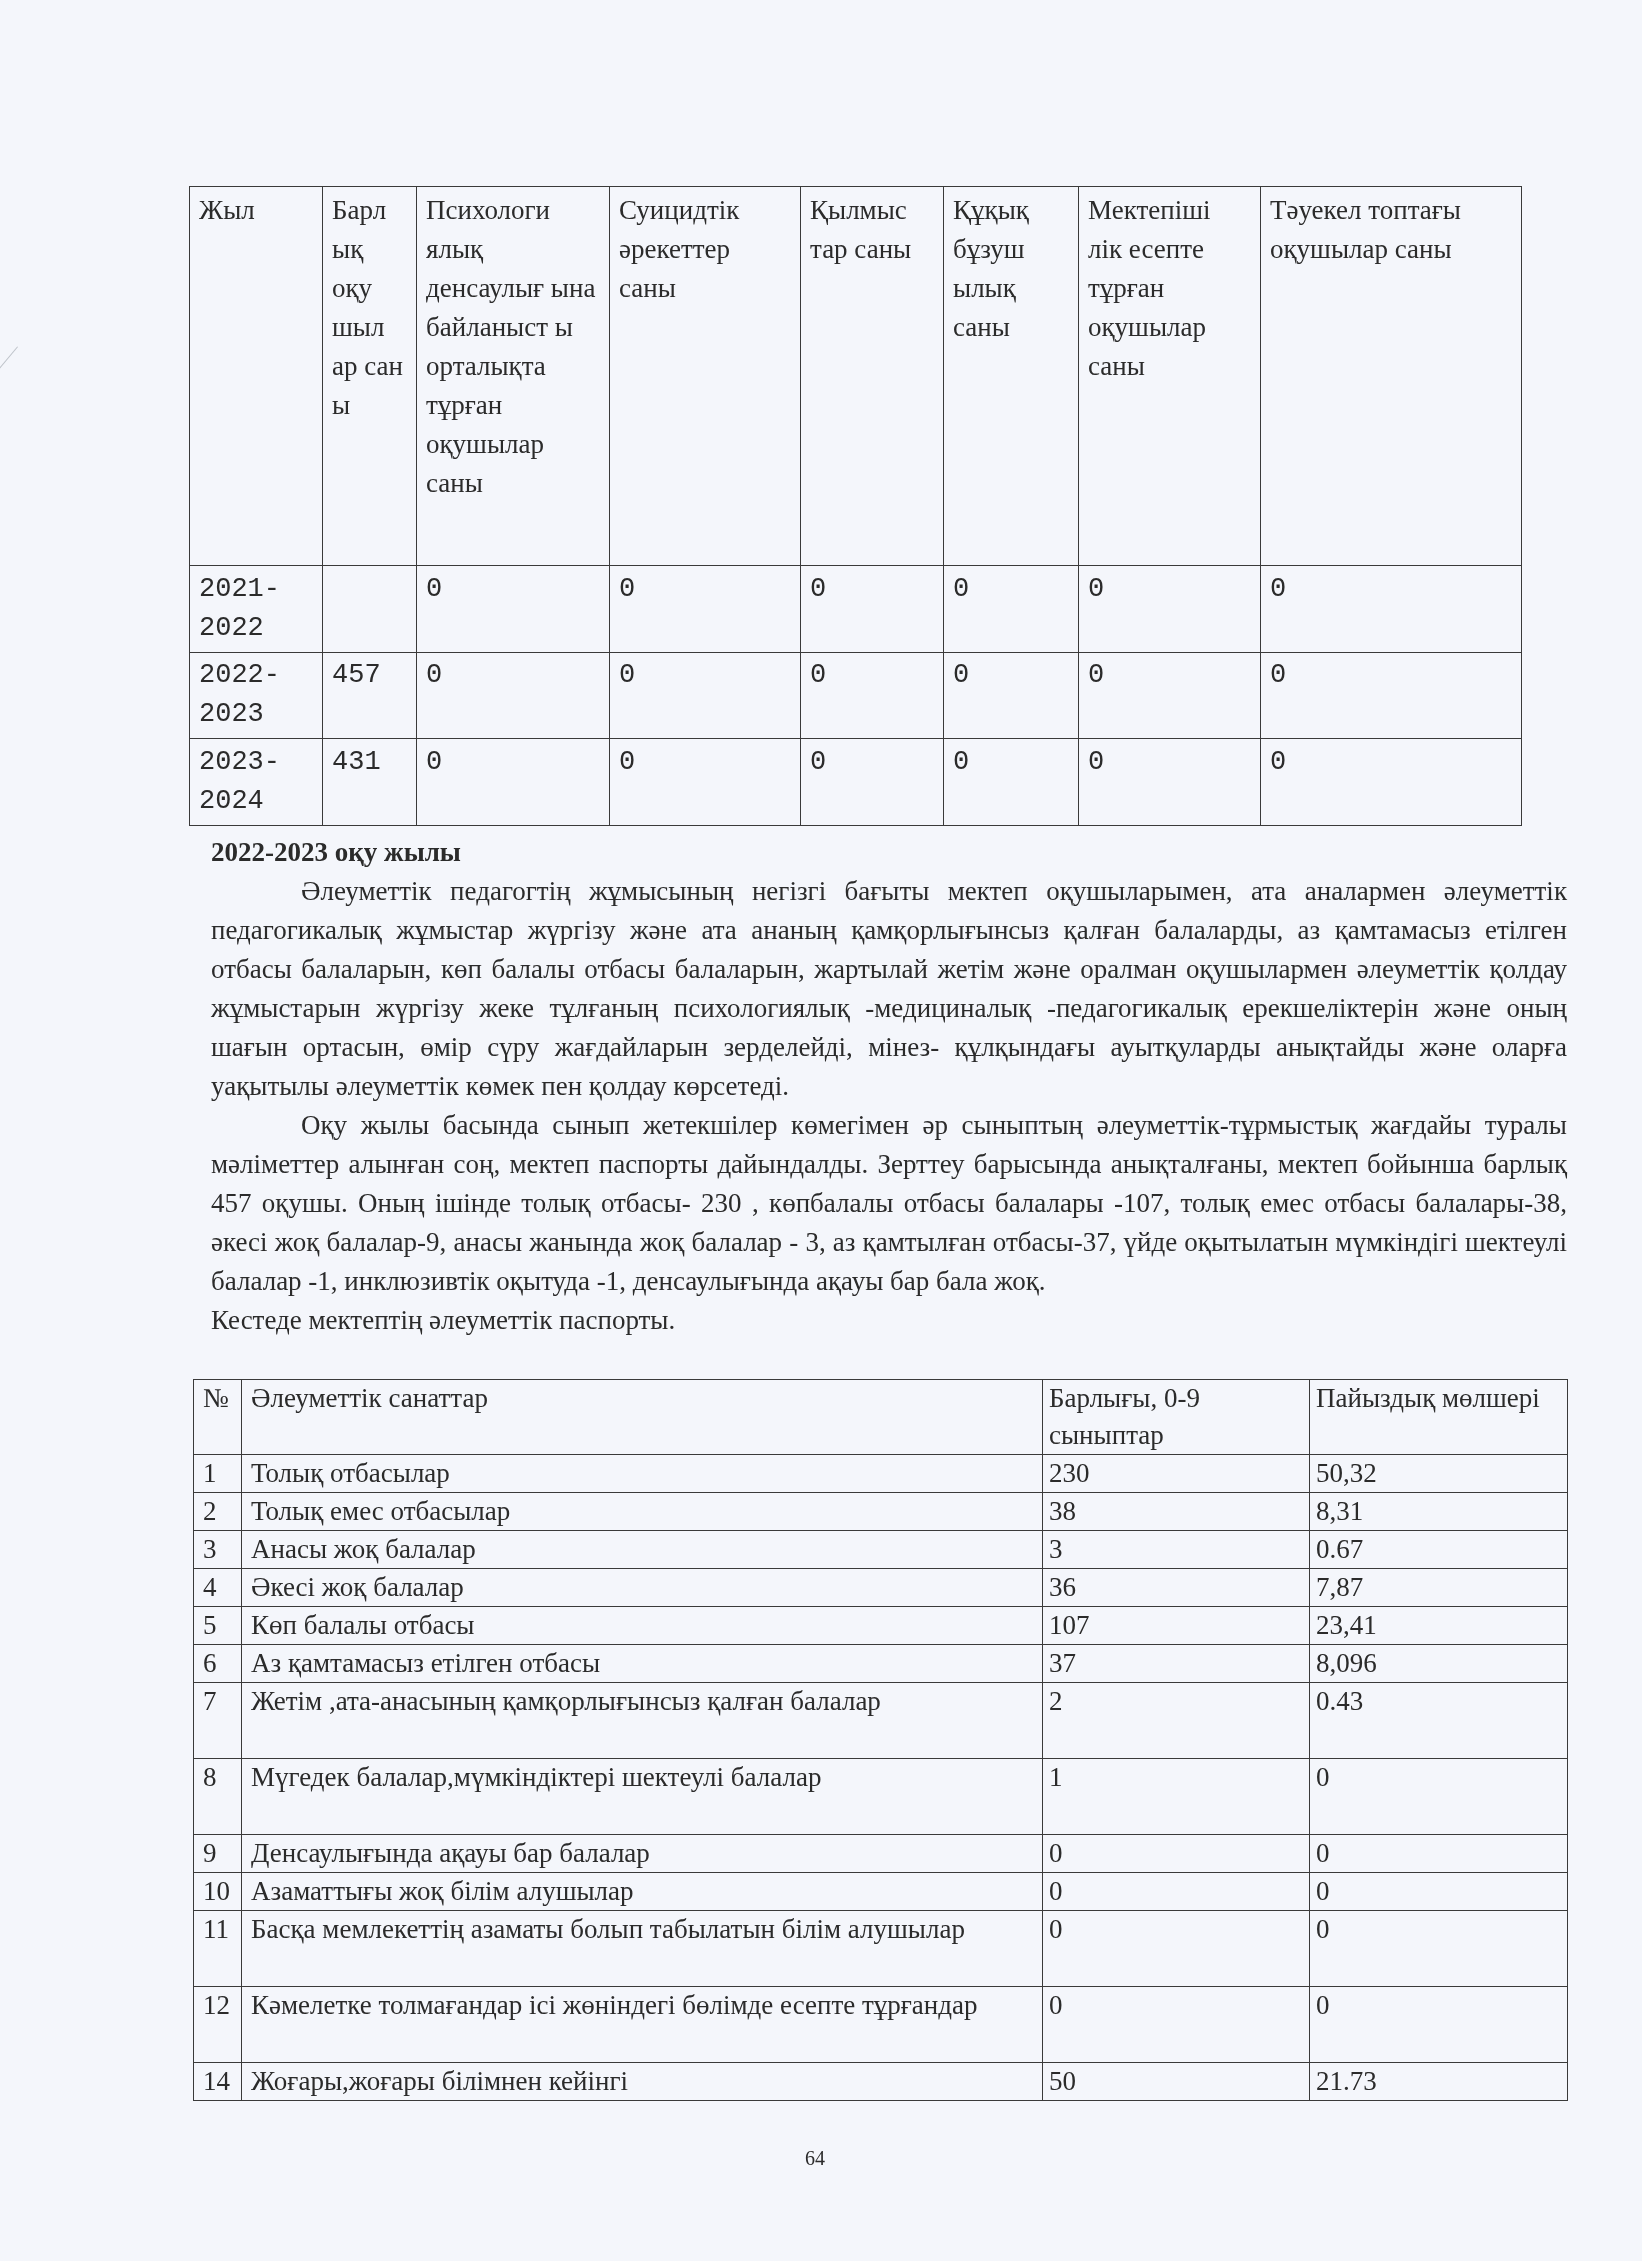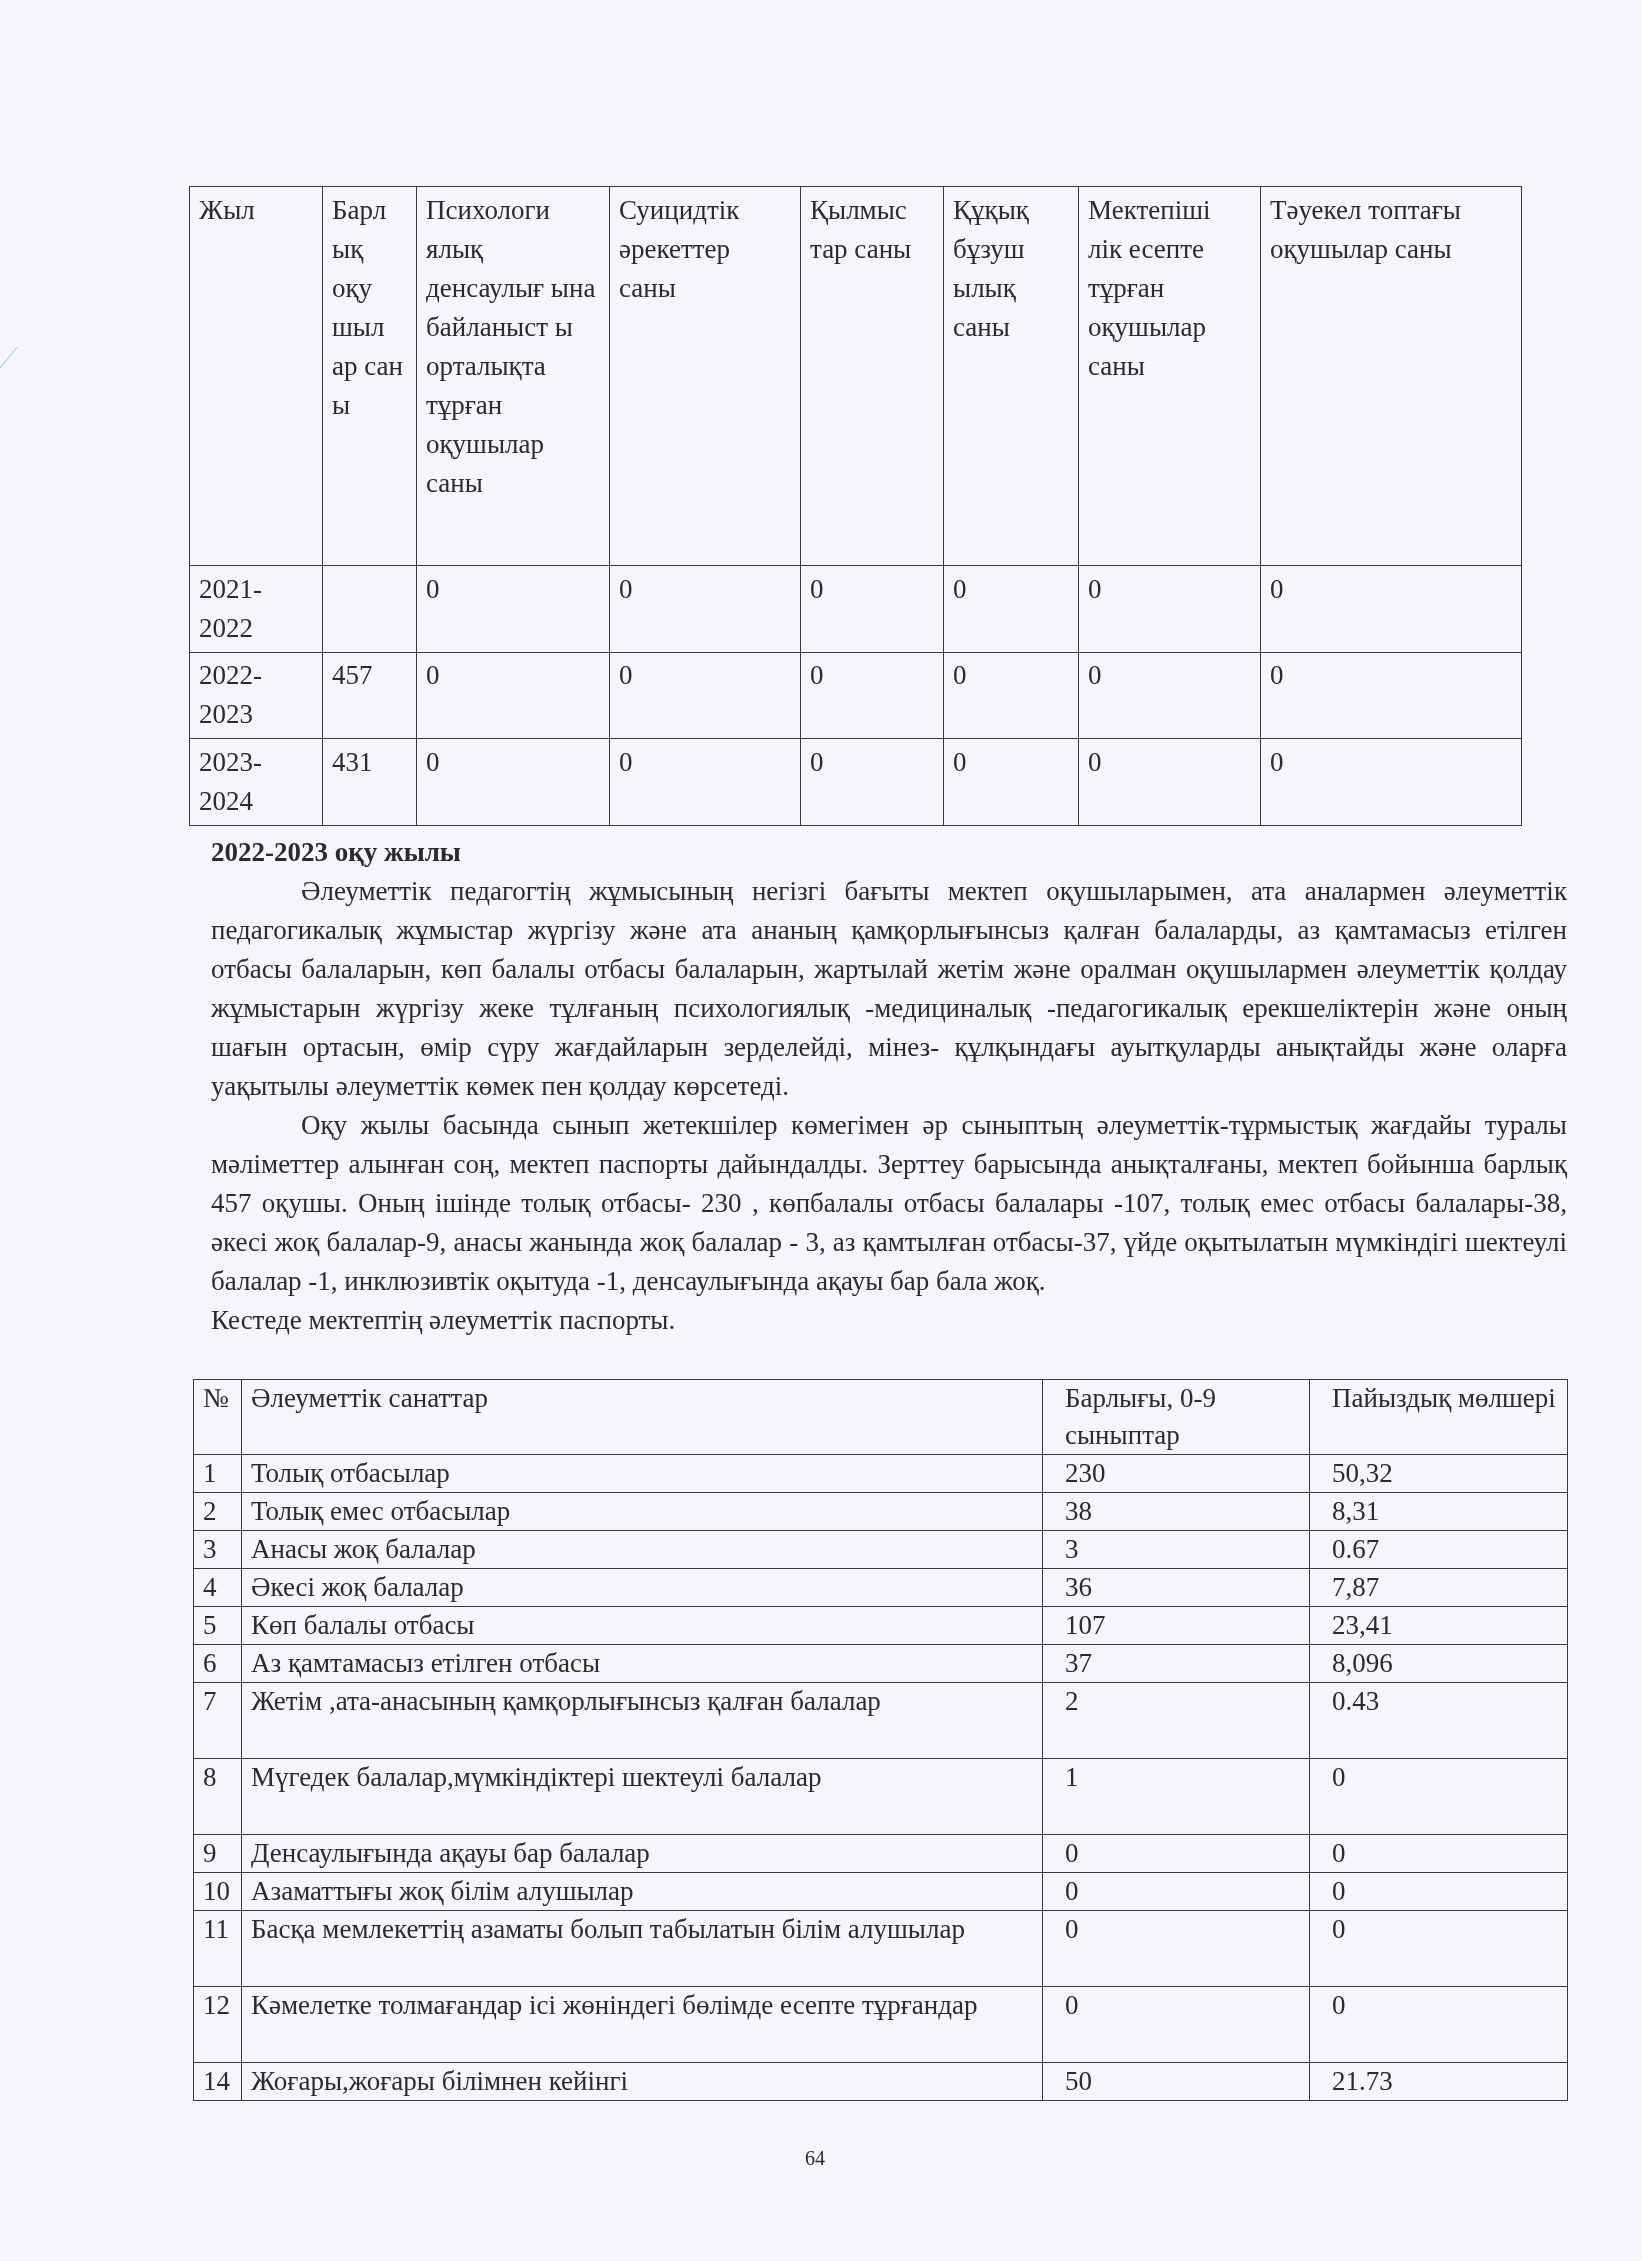--- a/index.html
+++ b/index.html
@@ -12,32 +12,32 @@
     overflow: hidden;
   }
   .page { position: absolute; left: 0; top: 0; width: 1396px; height: 2261px; }
 
   table { border-collapse: collapse; table-layout: fixed; }
   td { border: 1.9px solid #3a3a3a; vertical-align: top; padding: 3.9px 9px; font-size: 27px; line-height: 39px; }
 
   
   #stats-table { position: absolute; left: 189px; top: 186px; width: 1332px; }
   #stats-table .hdr td { height: 370px; }
-  #stats-table .yr td { height: 66px; }
+  #stats-table .yr td { height: 66px; font-family: Liberation Mono, monospace; }
 
   
   #section { position: absolute; left: 211px; top: 824px; width: 1356px; font-size: 27px; line-height: 39px; margin-top: 9px; }
   #section .heading { font-weight: bold; margin: 0; }
   #section p { margin: 0; text-align: justify; text-indent: 90px; }
   #section .caption { text-indent: 0; }
 
   
   #passport-table { position: absolute; left: 193px; top: 1379px; width: 1375px; }
   #passport-table td { padding: 0 9px; line-height: 37px; }
-  #passport-table td.cnt, #passport-table td.pct { padding-left: 22px; }
+  #passport-table td.cnt, #passport-table td.pct { padding-left: 6px; }
   .r-hdr td { height: 72px; }
   .r1 td { height: 37px; }
   .r2 td { height: 75px; }
 
   #page-number { position: absolute; left: 805px; top: 2147px; font-size: 20px; }
   .scan-mark { position: absolute; left: 5.2px; top: 348px; width: 15.5px; height: 32px; border-left: 1.3px solid #9aa0a8; transform: rotate(40deg); opacity: 0.6; }
 </style>
 </head>
 <body>
 

